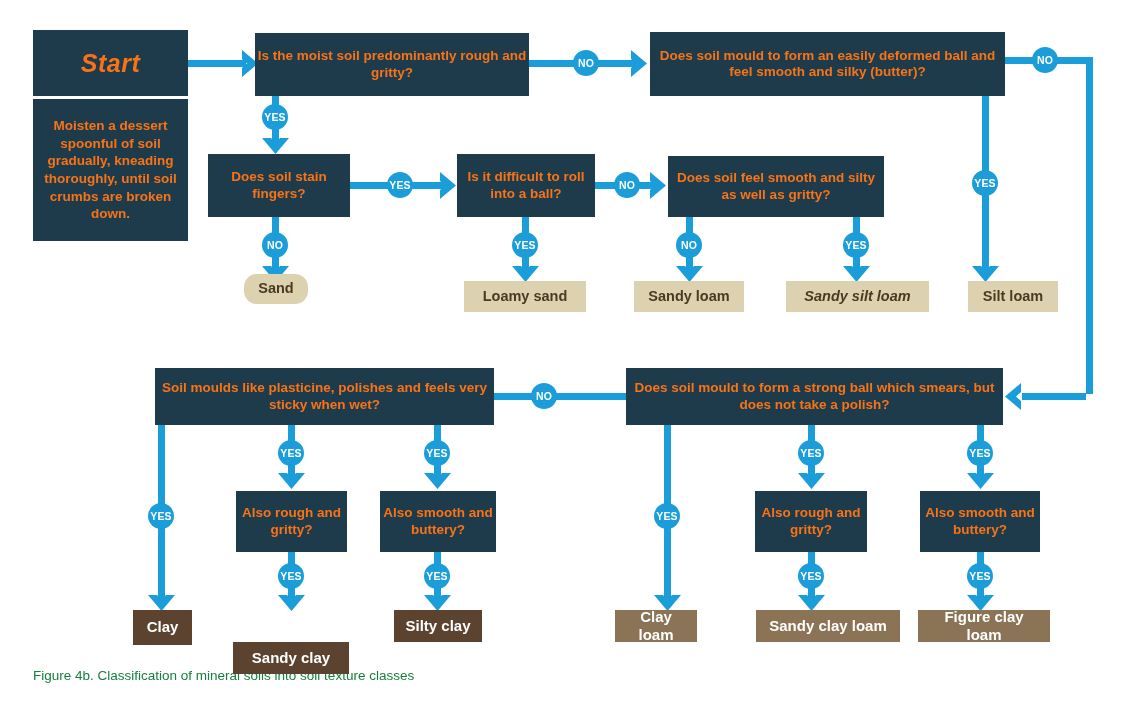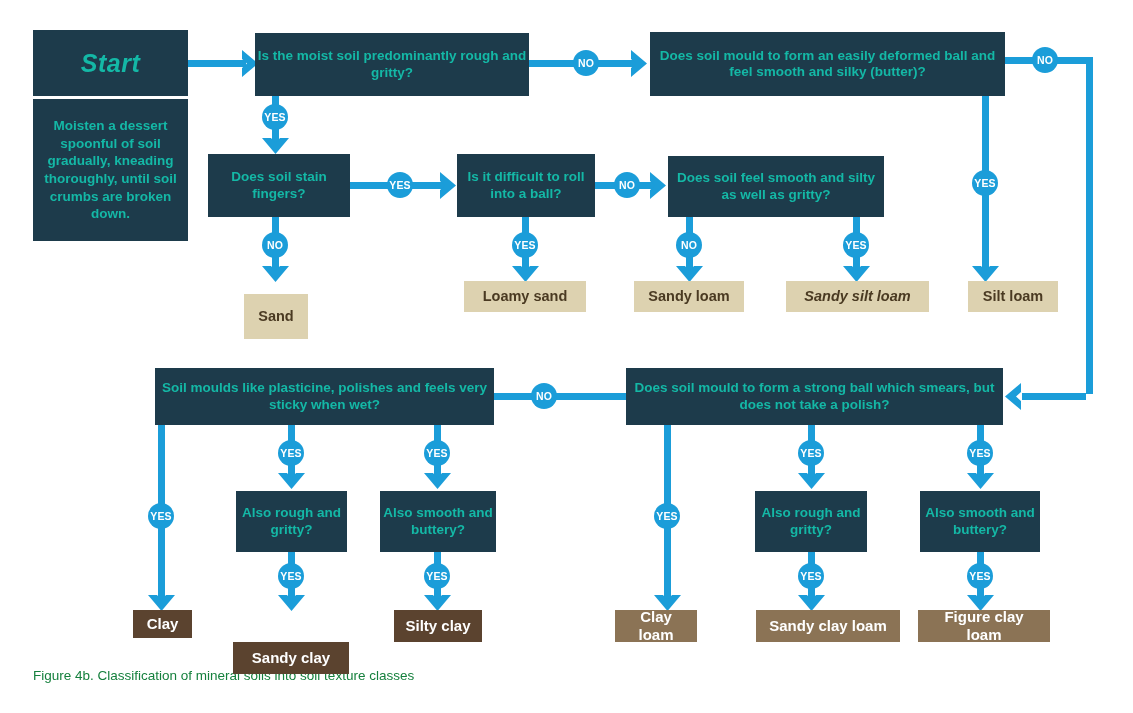--- a/index.html
+++ b/index.html
@@ -12,21 +12,21 @@
   #stage{position:relative;width:1133px;height:713px;}
 
   
   .node{
     position:absolute;
     box-sizing:border-box;
     display:flex;
     align-items:center;
     justify-content:center;
     text-align:center;
-    color:#14b8a6;
+    color:#f97316;
     line-height:1.22;
     z-index:3;
   }
   .q{                       
     background:#1d3b4b;
     font-size:13.5px;
     font-weight:bold;
     padding:4px 0;
   }
   .start{
@@ -302,31 +302,31 @@
   <div class="node q" style="left:626px;top:368px;width:377px;height:57px;">Does soil mould to form a strong ball which smears, but does not take a polish?</div>
 
   <div class="node q" style="left:236px;top:491px;width:111px;height:61px;">Also rough and gritty?</div>
 
   <div class="node q" style="left:380px;top:491px;width:116px;height:61px;">Also smooth and buttery?</div>
 
   <div class="node q" style="left:755px;top:491px;width:112px;height:61px;">Also rough and gritty?</div>
 
   <div class="node q" style="left:920px;top:491px;width:120px;height:61px;">Also smooth and buttery?</div>
 
-  <div class="node res-tan" style="left:244px;top:294px;width:64px;height:45px;">Sand</div>
+  <div class="node res-tan" style="left:244px;top:274px;width:64px;height:30px;border-radius:13px;">Sand</div>
 
   <div class="node res-tan" style="left:464px;top:281px;width:122px;height:31px;">Loamy sand</div>
 
   <div class="node res-tan" style="left:634px;top:281px;width:110px;height:31px;">Sandy loam</div>
 
   <div class="node res-tan" style="left:786px;top:281px;width:143px;height:31px;font-style:italic;">Sandy silt loam</div>
 
   <div class="node res-tan" style="left:968px;top:281px;width:90px;height:31px;">Silt loam</div>
 
-  <div class="node res-dark" style="left:133px;top:610px;width:59px;height:28px;">Clay</div>
+  <div class="node res-dark" style="left:133px;top:610px;width:59px;height:35px;">Clay</div>
 
   <div class="node res-dark" style="left:233px;top:610px;width:116px;height:32px;margin-top:32px;">Sandy clay</div>
 
   <div class="node res-dark" style="left:394px;top:610px;width:88px;height:32px;">Silty clay</div>
 
   <div class="node res-mid" style="left:615px;top:610px;width:82px;height:32px;">Clay loam</div>
 
   <div class="node res-mid" style="left:756px;top:610px;width:144px;height:32px;">Sandy clay loam</div>
 
   <div class="node res-mid" style="left:918px;top:610px;width:132px;height:32px;">Figure clay loam</div>

